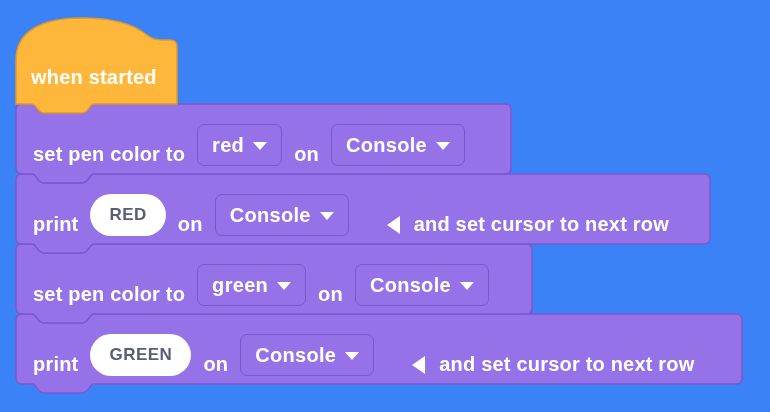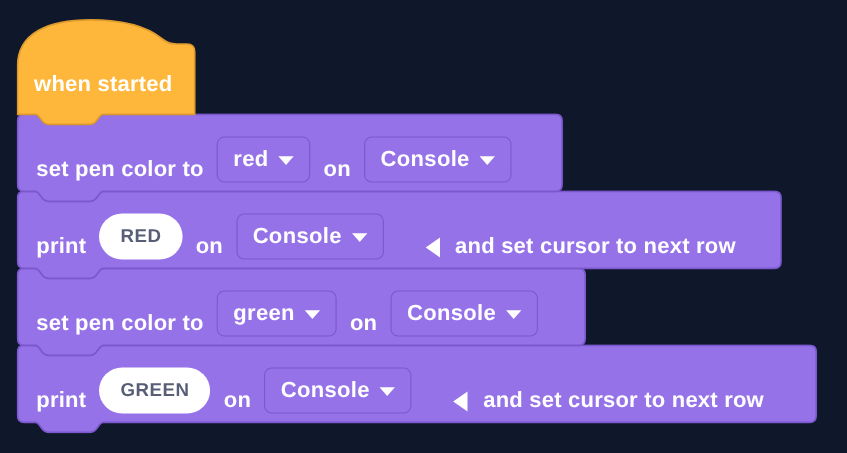--- a/index.html
+++ b/index.html
@@ -1,21 +1,21 @@
 <!DOCTYPE html>
 <html style="--hat-fill: #FFB73B; --hat-stroke: #DD9A2E; --block-fill: #9672E8; --block-stroke: #7B58CE; --field-bg: #FFFFFF; --field-text: #575E75; --label-text: #FFFFFF;"><head>
 <meta charset="utf-8">
 <style>
   :root{
     --hat-fill:#FFB73B; --hat-stroke:#DD9A2E;
     --block-fill:#9672E8; --block-stroke:#7B58CE;
     --field-bg:#FFFFFF; --field-text:#575E75; --label-text:#FFFFFF;
   }
   html,body{margin:0;padding:0;background:#fff;}
-  #canvas{position:relative;width:770px;height:412px;background:#0f172a;overflow:hidden;
+  #canvas{position:relative;width:770px;height:412px;background:#3b82f6;overflow:hidden;
           font-family:"Liberation Sans", sans-serif;font-weight:700;}
   .block-svg{position:absolute;}
   .block-shape{fill:var(--block-fill);stroke:var(--block-stroke);stroke-width:1.5;}
   .hat-shape{fill:var(--hat-fill);stroke:var(--hat-stroke);stroke-width:1.5;}
   .content{position:absolute;display:flex;align-items:flex-end;gap:12px;height:62px;
            color:var(--label-text);font-size:20px;z-index:10;white-space:nowrap;}
   .hat-content{position:absolute;display:flex;align-items:flex-end;height:86px;
            padding-bottom:15px;box-sizing:border-box;color:var(--label-text);
            font-size:20px;z-index:10;white-space:nowrap;}
   .dropdown{display:inline-flex;align-items:center;gap:9px;height:40px;

